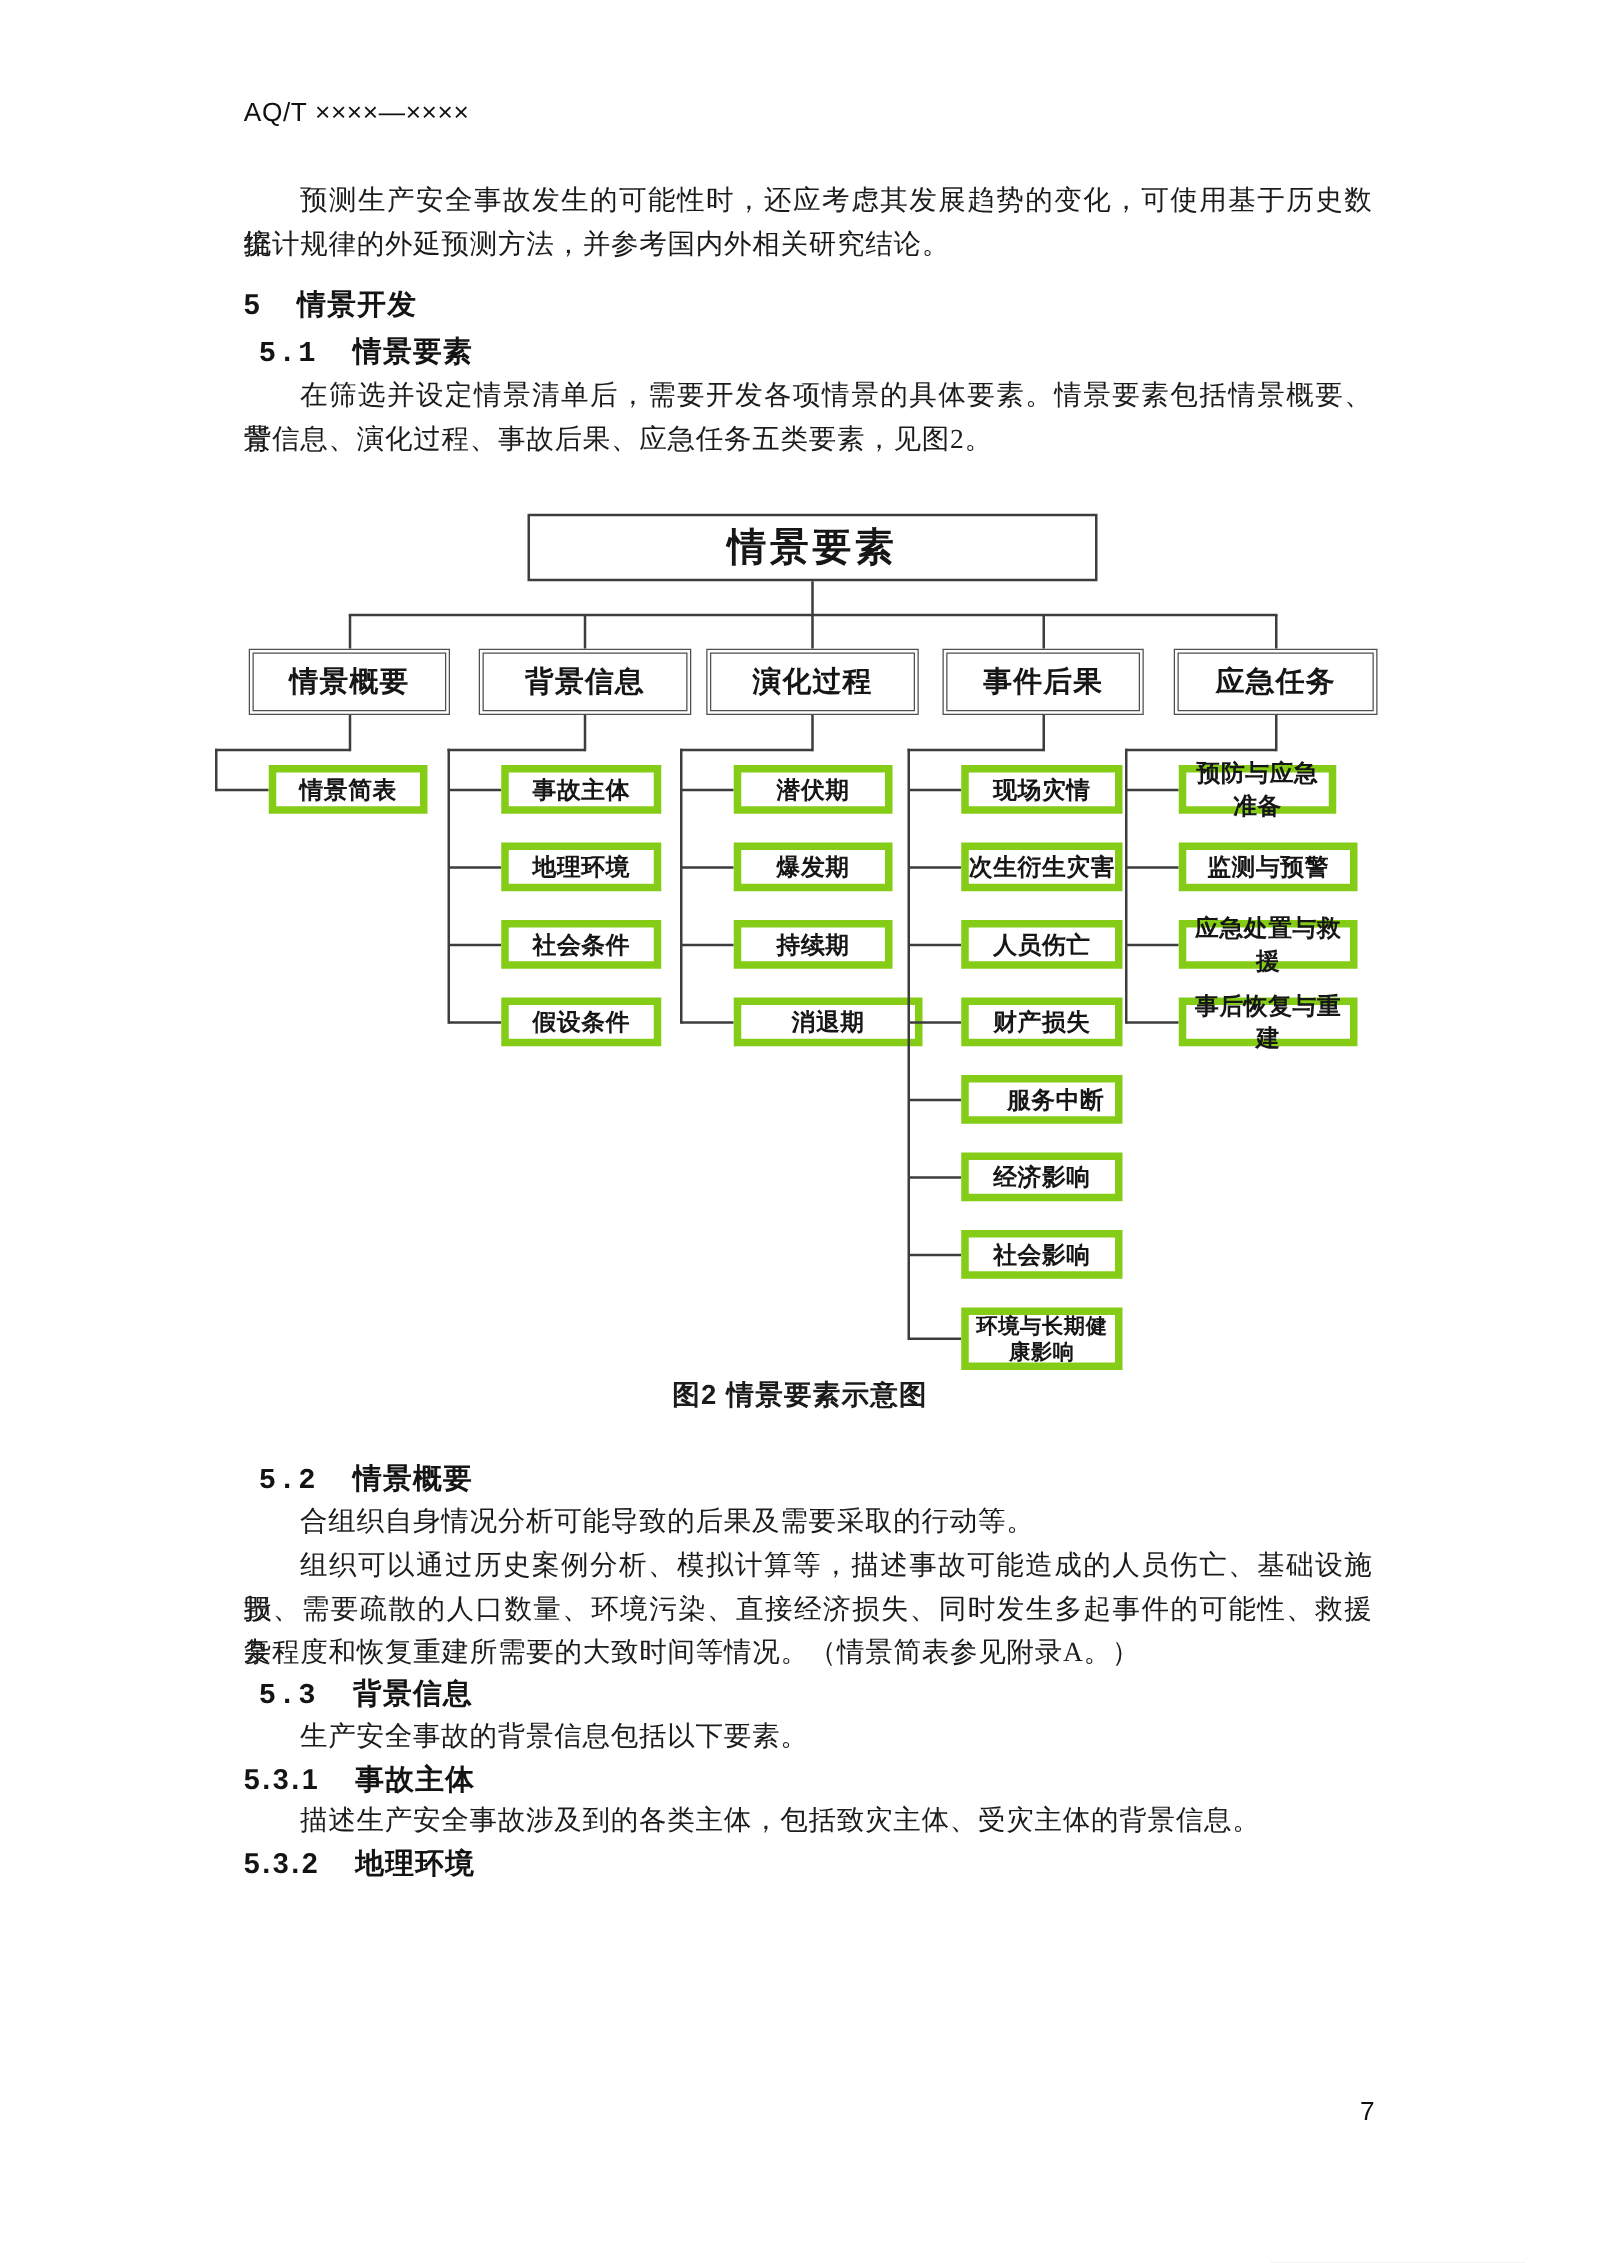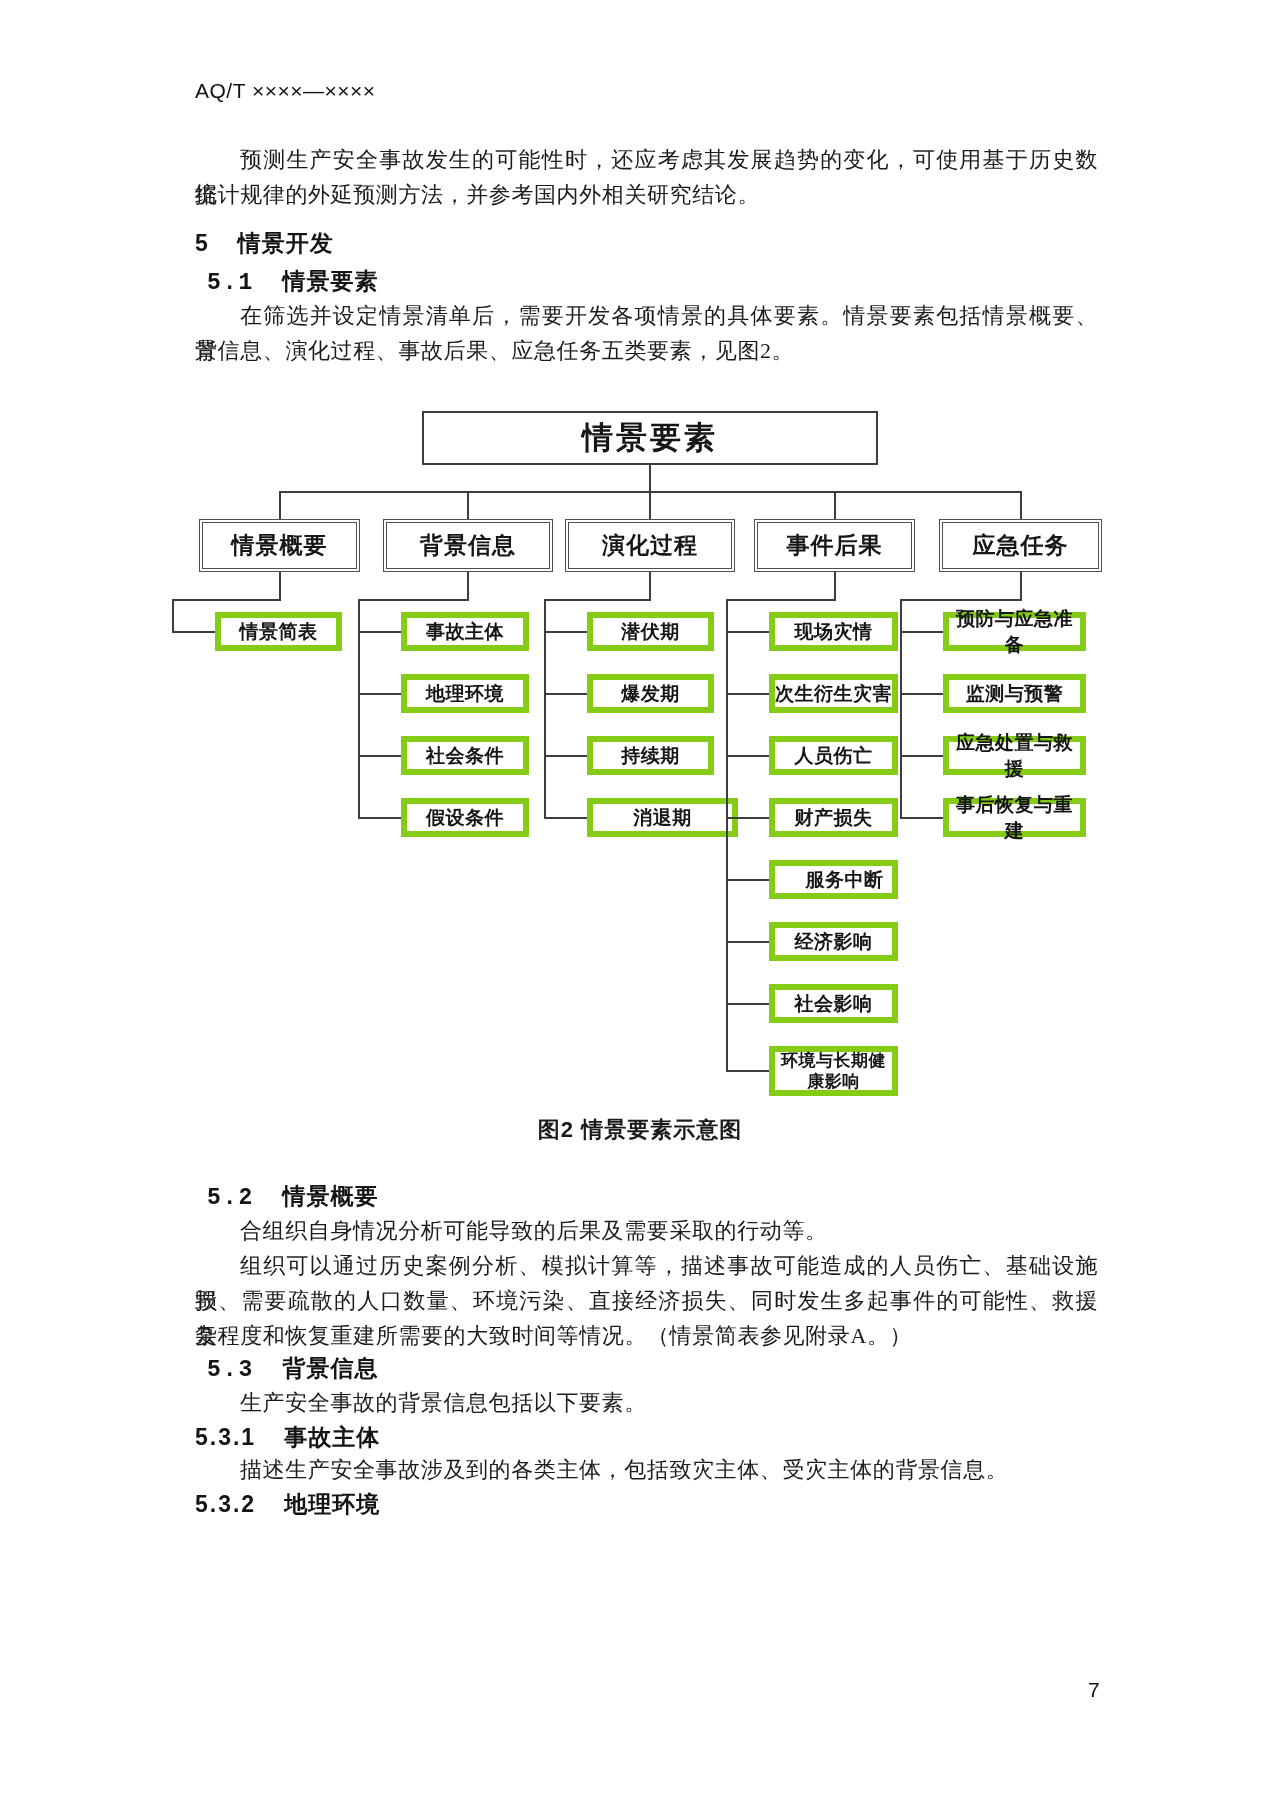--- a/index.html
+++ b/index.html
@@ -55,21 +55,21 @@
     display:flex;align-items:center;justify-content:center;
     font-family:"Liberation Sans","DejaVu Sans",sans-serif;
     font-weight:700;color:#161616;text-align:center;
   }
   .bx.root{border:2px solid #3d3d3d;font-size:31px;letter-spacing:3px;}
   .bx.cat{border:4px double #4f4f4f;font-size:23px;letter-spacing:1px;}
   .bx.kid{border:6px solid #84cc16;font-size:19px;letter-spacing:.5px;font-weight:700;}
   .bx.kid.tall{font-size:17px;line-height:21px;padding:0 5px;}
   .cl{position:absolute;background:#3d3d3d;}
   .caption{
-    margin-top:14px;height:30px;line-height:30px;
+    height:30px;line-height:30px;
     text-align:center;
     font-family:"Liberation Sans","DejaVu Sans",sans-serif;
     font-weight:700;font-size:22px;letter-spacing:1px;
     margin-left:-185px;margin-right:-172px;
   }
   .pageno{
     position:absolute;left:1088px;top:1678px;
     font-family:"Liberation Sans","DejaVu Sans",sans-serif;
     font-size:21px;color:#111;
   }
@@ -155,21 +155,21 @@
       <div class="cl" style="left: 727px; top: 591.5px; width: 42px; height: 2px;"></div>
       <div class="bx kid" style="left: 769px; top: 573px; width: 129px; height: 39px;">社会影响</div>
       <div class="cl" style="left: 727px; top: 659px; width: 42px; height: 2px;"></div>
       <div class="bx kid tall" style="left: 769px; top: 635px; width: 129px; height: 50px;">环境与长期健康影响</div>
       <div class="cl" style="left: 726px; top: 188px; width: 2px; height: 473px;"></div>
       <div class="cl" style="left: 1019.5px; top: 81px; width: 2px; height: 27px;"></div>
       <div class="bx cat" style="left: 939px; top: 108px; width: 163px; height: 53px;">应急任务</div>
       <div class="cl" style="left: 1019.5px; top: 161px; width: 2px; height: 29px;"></div>
       <div class="cl" style="left: 900px; top: 188px; width: 120.5px; height: 2px;"></div>
       <div class="cl" style="left: 901px; top: 219.5px; width: 42px; height: 2px;"></div>
-      <div class="bx kid" style="left: 943px; top: 201px; width: 143px; height: 39px;">预防与应急准备</div>
+      <div class="bx kid" style="left: 943px; top: 201px; width: 126px; height: 39px;">预防与应急准备</div>
       <div class="cl" style="left: 901px; top: 281.5px; width: 42px; height: 2px;"></div>
       <div class="bx kid" style="left: 943px; top: 263px; width: 143px; height: 39px;">监测与预警</div>
       <div class="cl" style="left: 901px; top: 343.5px; width: 42px; height: 2px;"></div>
       <div class="bx kid" style="left: 943px; top: 325px; width: 143px; height: 39px;">应急处置与救援</div>
       <div class="cl" style="left: 901px; top: 405.5px; width: 42px; height: 2px;"></div>
       <div class="bx kid" style="left: 943px; top: 387px; width: 143px; height: 39px;">事后恢复与重建</div>
       <div class="cl" style="left: 900px; top: 188px; width: 2px; height: 219.5px;"></div>
     </div>
 
   <div class="caption">图2 情景要素示意图</div>

